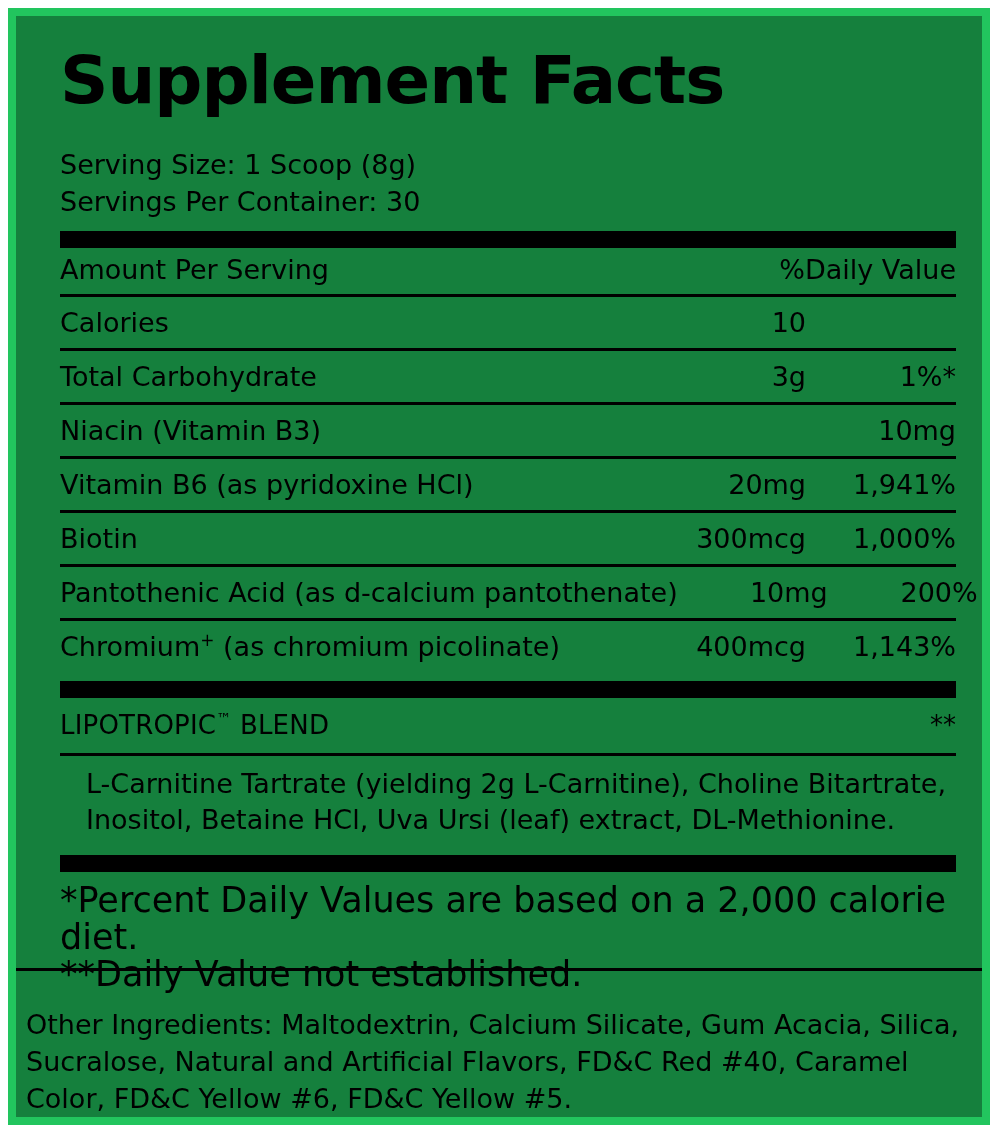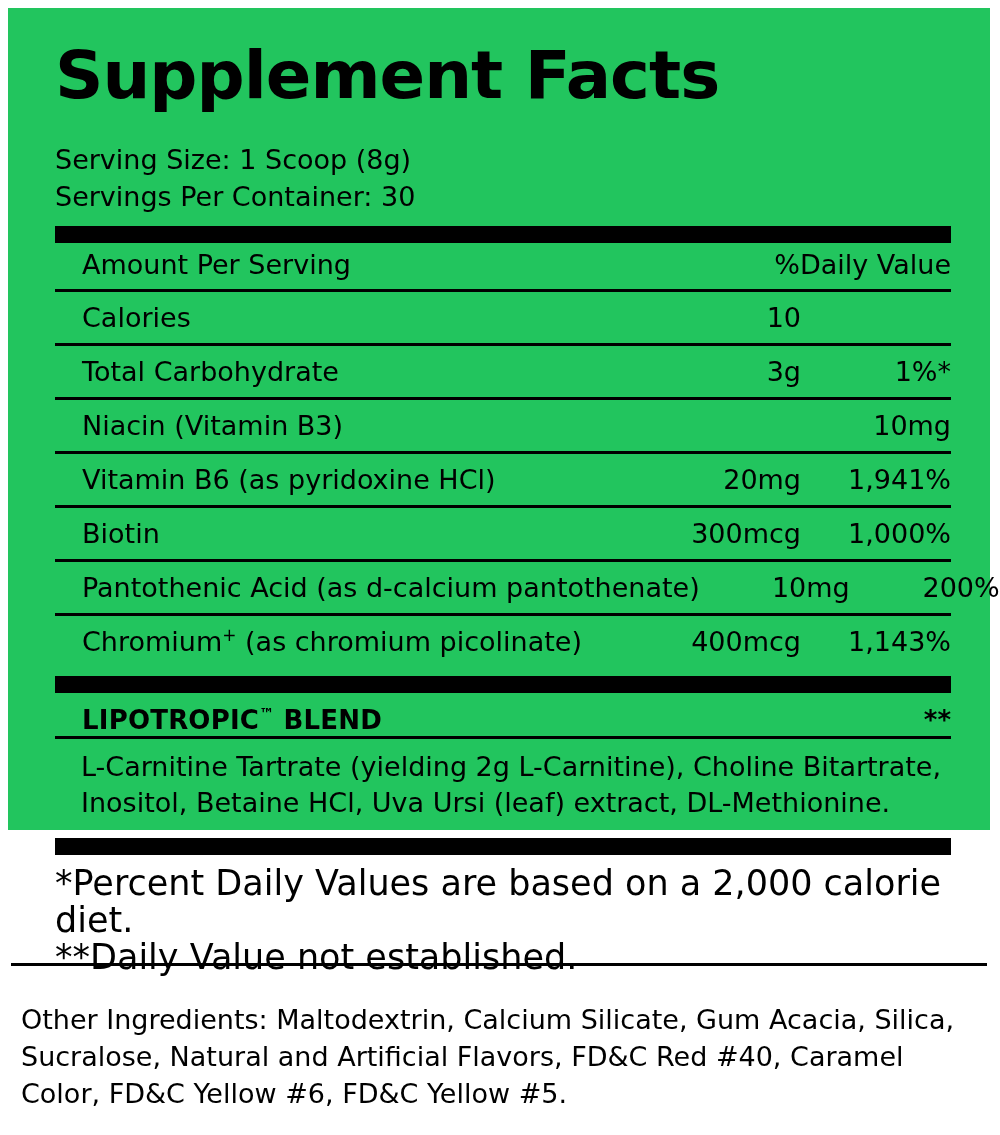--- a/index.html
+++ b/index.html
@@ -13,24 +13,24 @@
     font-family: "DejaVu Sans", sans-serif;
     color: #000000;
     overflow: hidden;
   }
 
   .panel {
     position: absolute;
     left: 8px;
     top: 8px;
     width: 982px;
-    height: 822px;
-    border: 3px solid #22c55e;
+    height: 1117px;
+    border: 8px solid #22c55e;
     box-sizing: border-box;
-    background: #22c55e;
+    background: #15803d;
   }
 
   .inner {
     position: absolute;
     left: 44px;
     top: 28px;
     width: 896px;
   }
 
   
@@ -72,21 +72,20 @@
   .row {
     display: flex;
     align-items: baseline;
     font-size: 27px;
     line-height: 32px;
     padding: 10px 0 9px 0;
   }
   .row .nm {
     flex: 1 1 auto;
     white-space: nowrap;
-    margin-left: 27px;
   }
   .row .amt {
     flex: 0 0 150px;
     text-align: right;
     white-space: nowrap;
   }
   .row .dv {
     flex: 0 0 150px;
     text-align: right;
     white-space: nowrap;
@@ -94,23 +93,23 @@
 
   .head-row .nm,
   .head-row .dv {
     font-size: 27px;
   }
   .head-row {
     padding: 6px 0 8px 0;
   }
 
   .blend-row {
-    font-weight: bold;
+    font-weight: normal;
     font-size: 26px;
-    padding: 11px 0 0 0;
+    padding: 11px 0 12px 0;
   }
   .blend-row .nm {
     letter-spacing: 0.2px;
   }
   .blend-row .dv {
     font-size: 26px;
   }
 
   .blend-desc {
     font-size: 27px;

